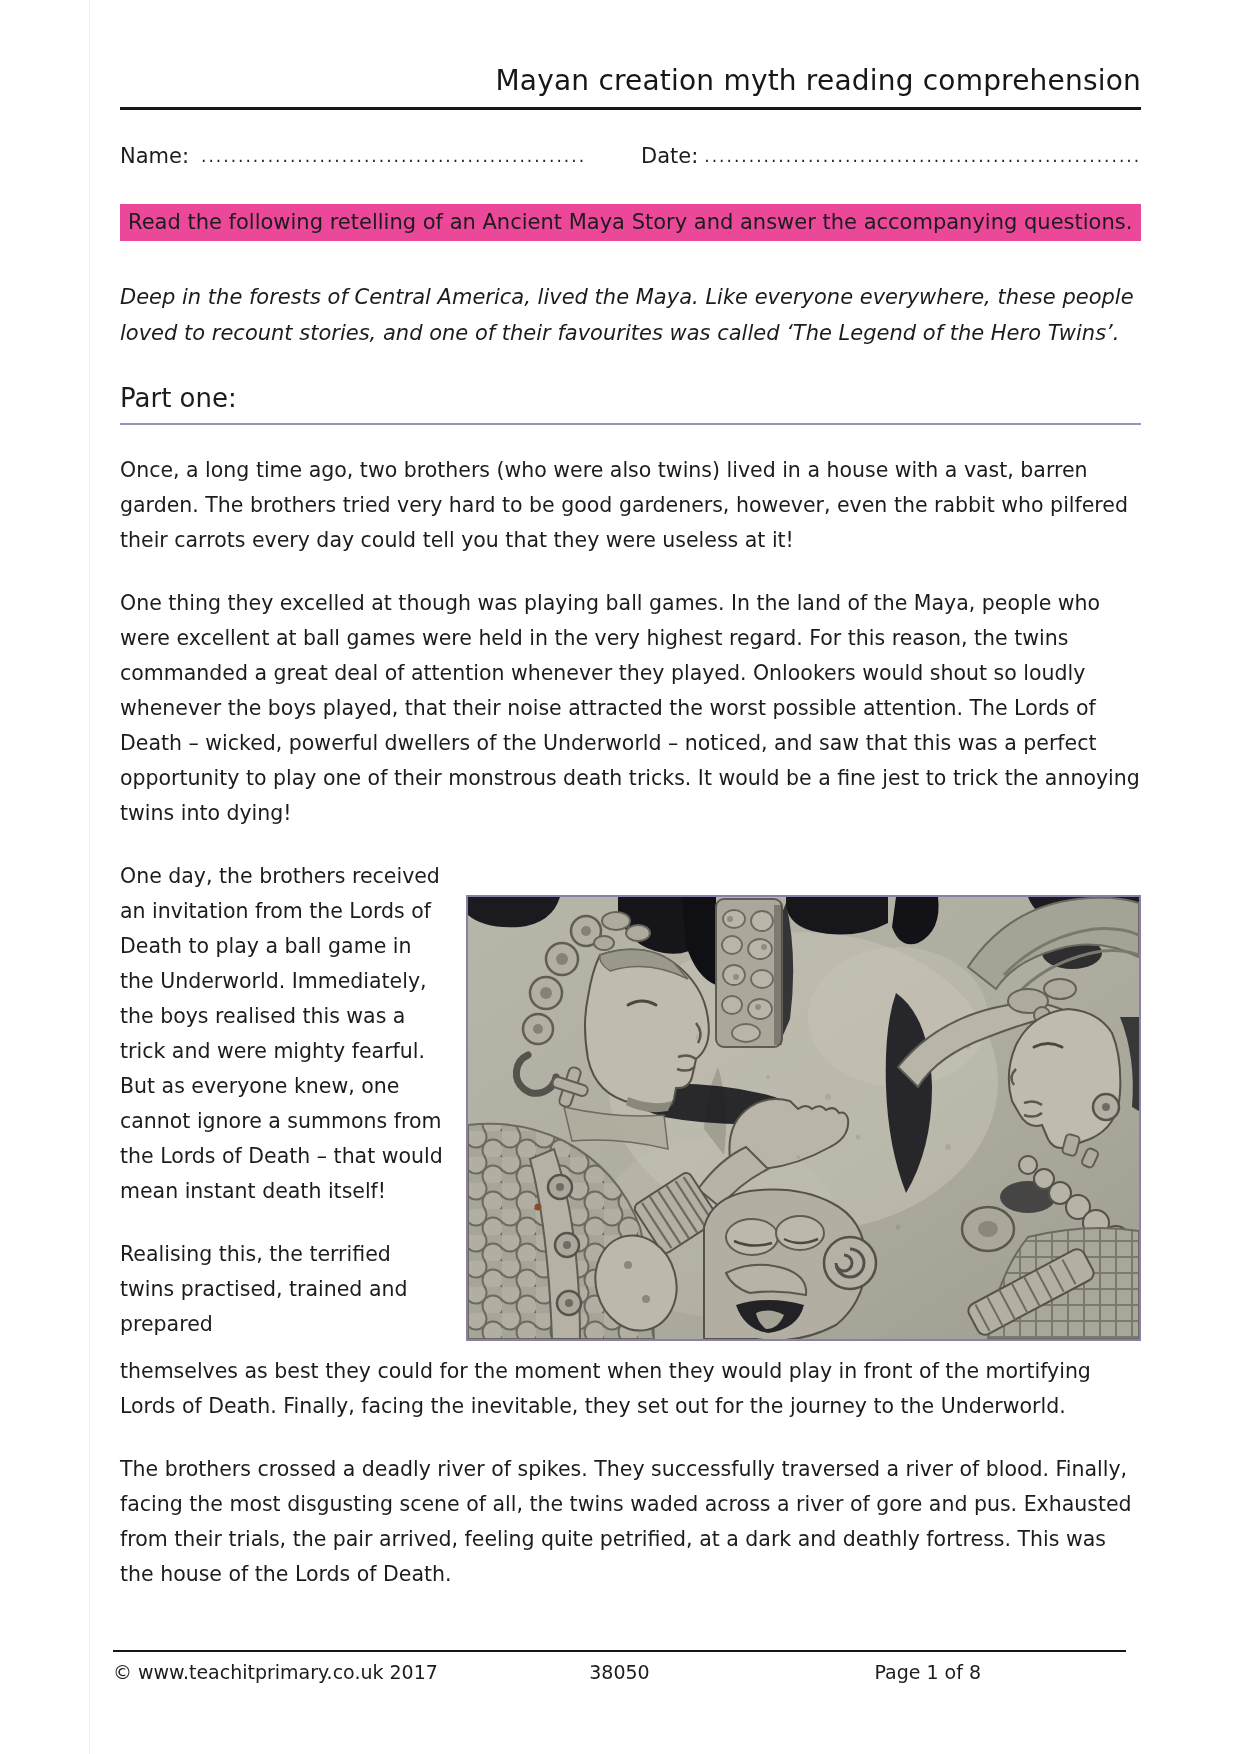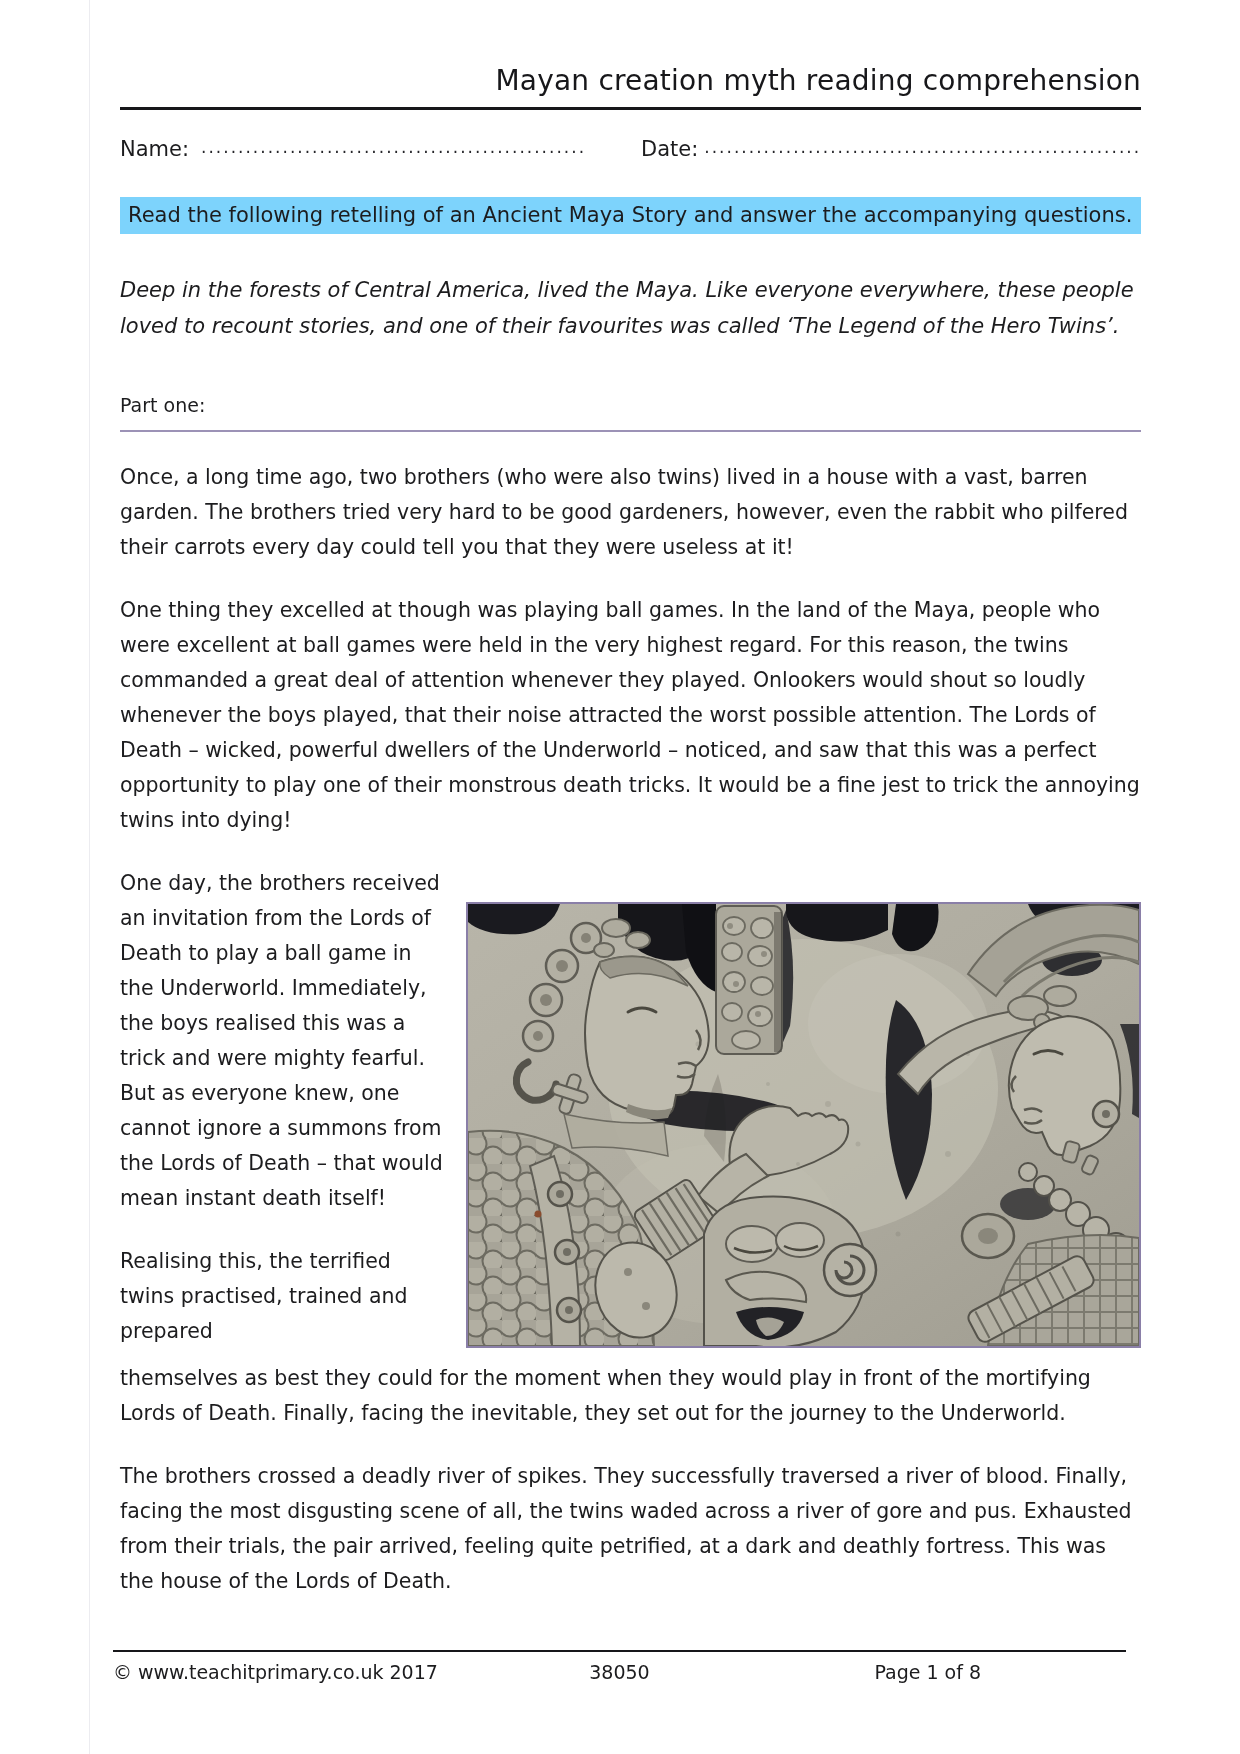--- a/index.html
+++ b/index.html
@@ -7,31 +7,31 @@
     position:relative; width:1240px; height:1754px; background:#ffffff;
     overflow:hidden; color:#1c1c1e;
     font-family:"DejaVu Sans","Liberation Sans",sans-serif;
   }
   .edge-line { position:absolute; left:89px; top:0; width:1px; height:100%; background:#ececf0; }
   .content { position:absolute; left:120px; top:0; width:1021px; }
 
   .doc-title { margin-top:64px; text-align:right; font-size:28px; letter-spacing:.2px; color:#17171a; }
   .header-rule { margin-top:10px; height:3px; background:#17171a; }
 
-  .name-date { display:flex; align-items:flex-start; margin-top:27px; font-size:21px; }
+  .name-date { display:flex; align-items:center; margin-top:34px; font-size:21px; }
   .dots { overflow:hidden; white-space:nowrap; letter-spacing:2px; font-size:17px; color:#26262a; }
   .name-dots { width:384px; margin-left:12px; }
   .nd-spacer { width:56px; }
   .date-dots { flex:1; margin-left:6px; }
 
-  .instruction { margin-top:36px; background:#7dd3fc; padding:6px 8px 7px; font-size:21px; }
+  .instruction { margin-top:36px; background:#ec4899; padding:6px 8px 7px; font-size:21px; }
 
   .intro { margin-top:38px; font-style:italic; font-size:21px; line-height:36px; }
 
-  .part-heading { margin-top:44px; font-size:19px; line-height:34px; }
+  .part-heading { margin-top:30px; font-size:26px; line-height:34px; }
   .part-rule { margin-top:8px; height:2px; background:#9c92b6; }
 
   p.body { margin:28px 0 0 0; font-size:20.5px; line-height:35px; text-align:left; }
   p.cont { margin-top:12px; }
 
   .media-row { position:relative; margin-top:0; min-height:470px; }
   .narrow { width:330px; }
   .narrow p.body { margin-top:28px; }
 
   .photo-frame {

